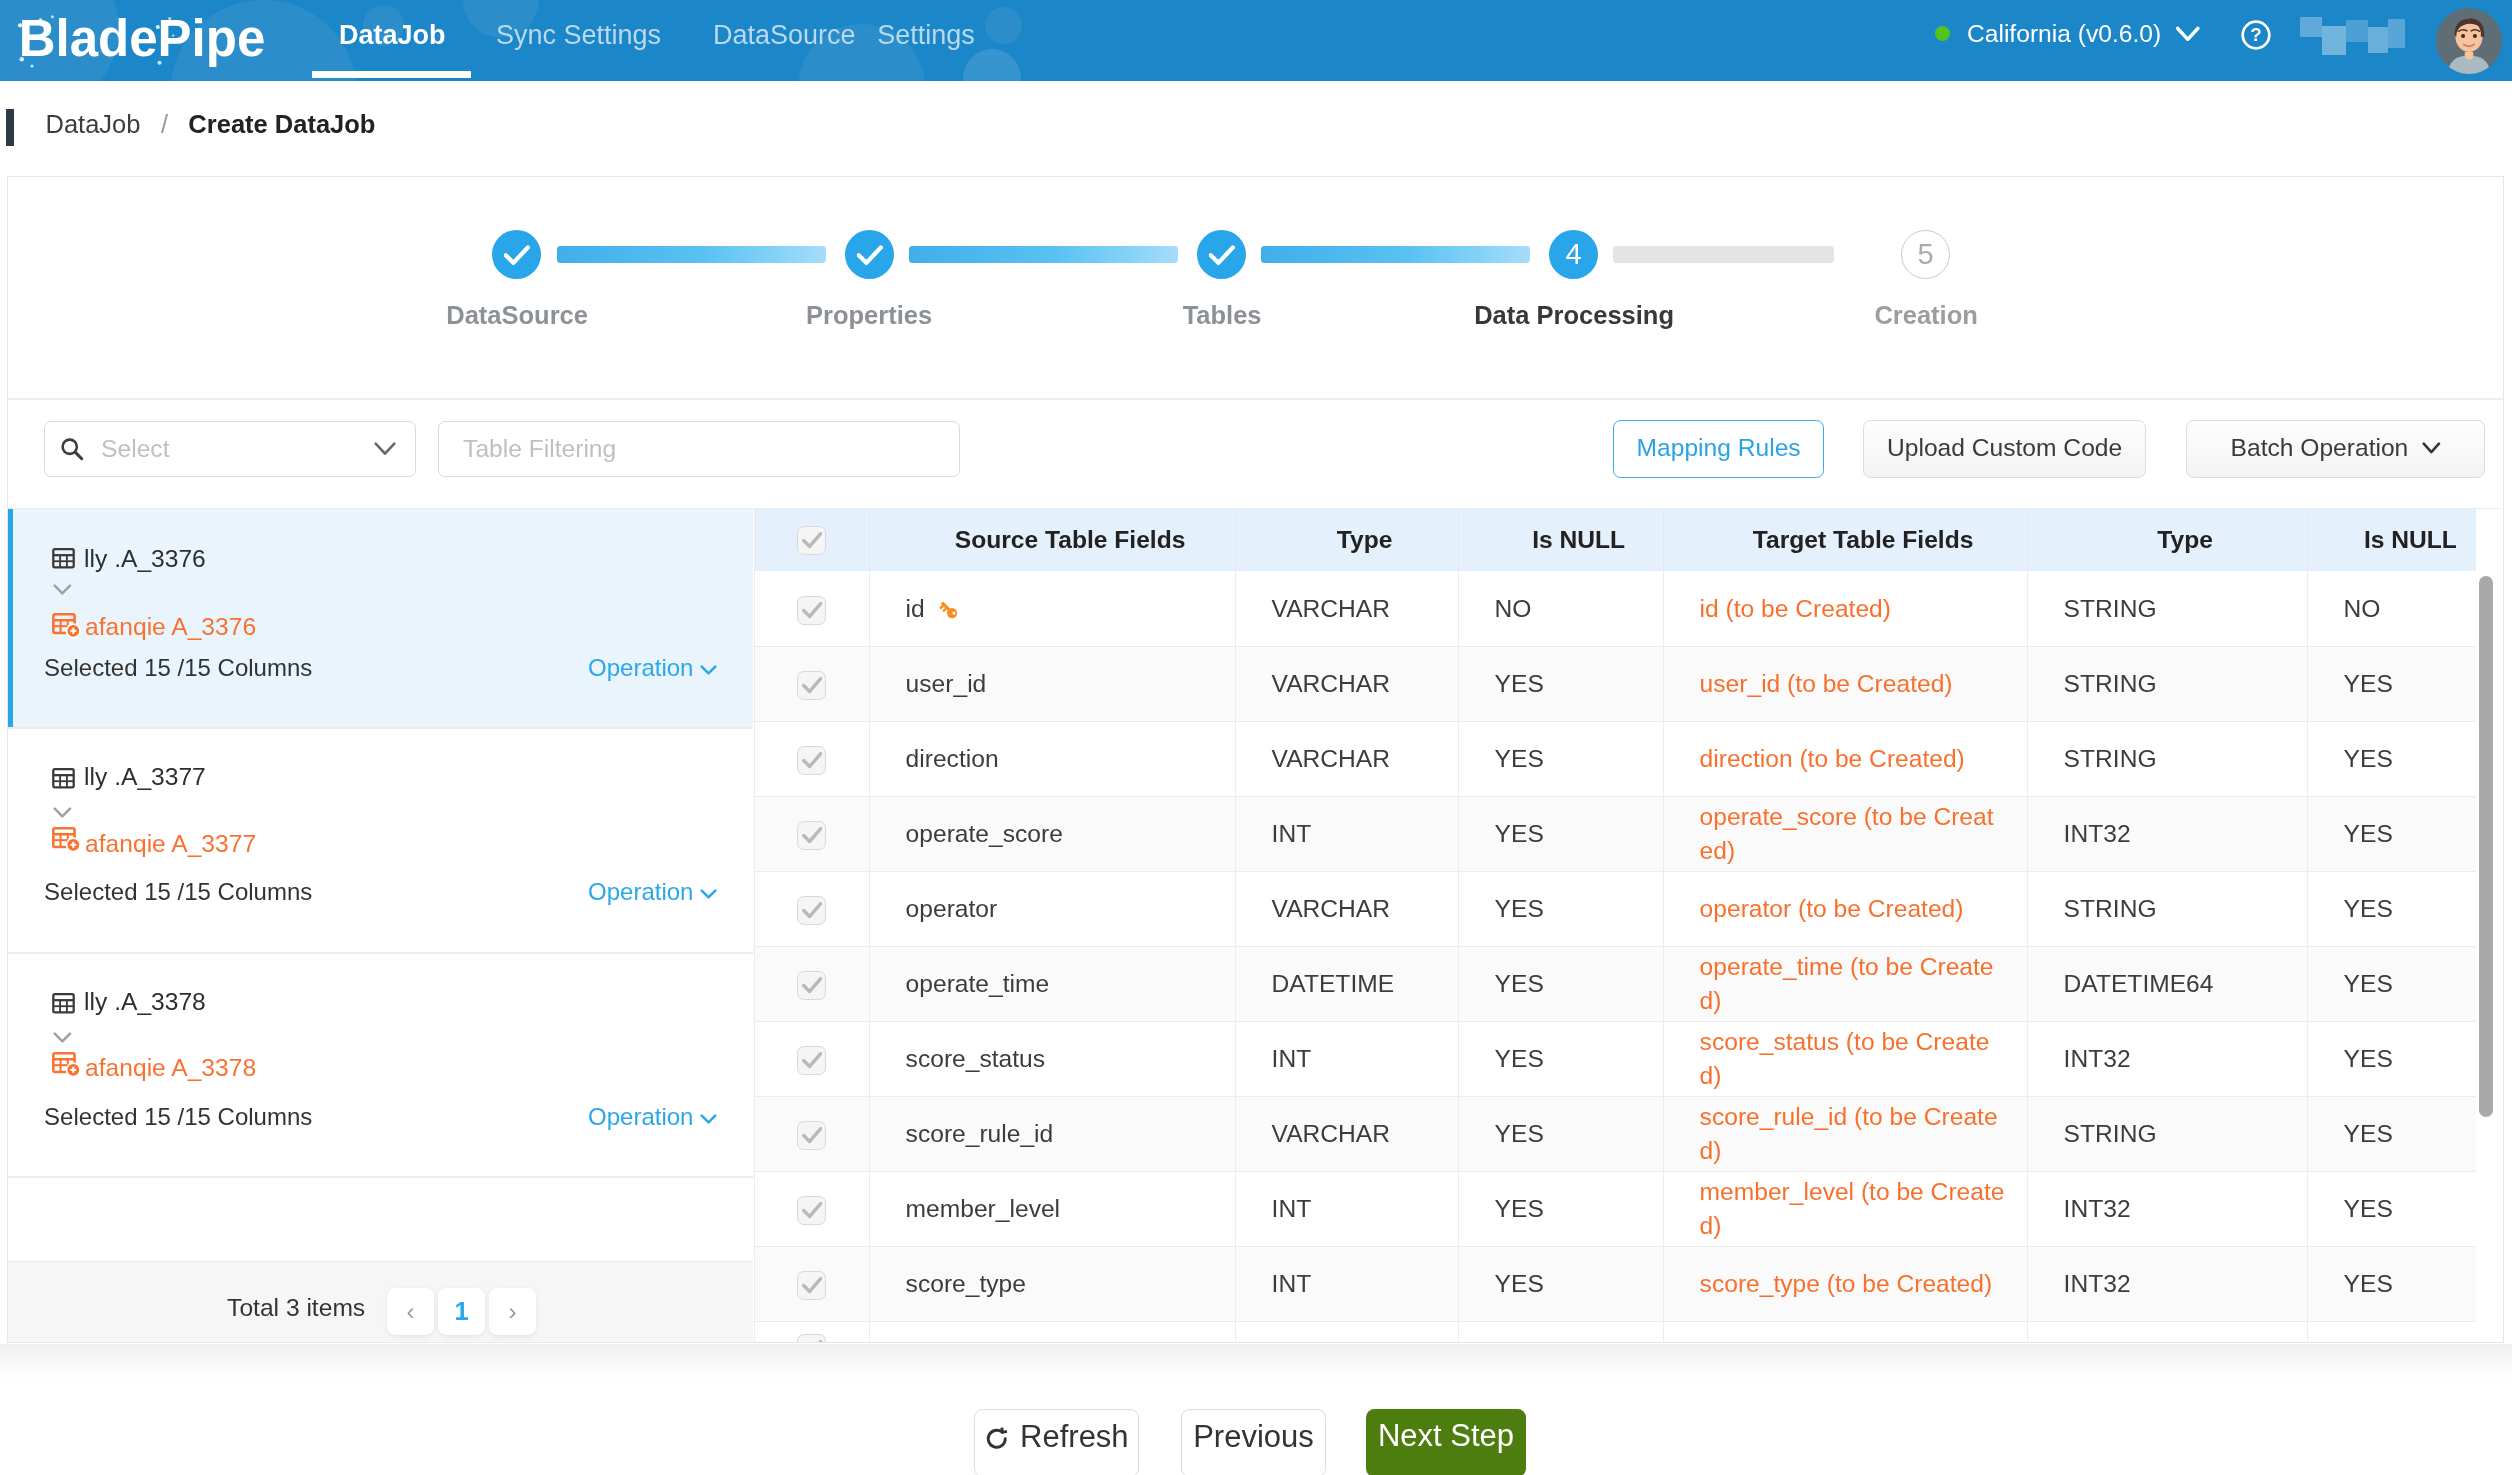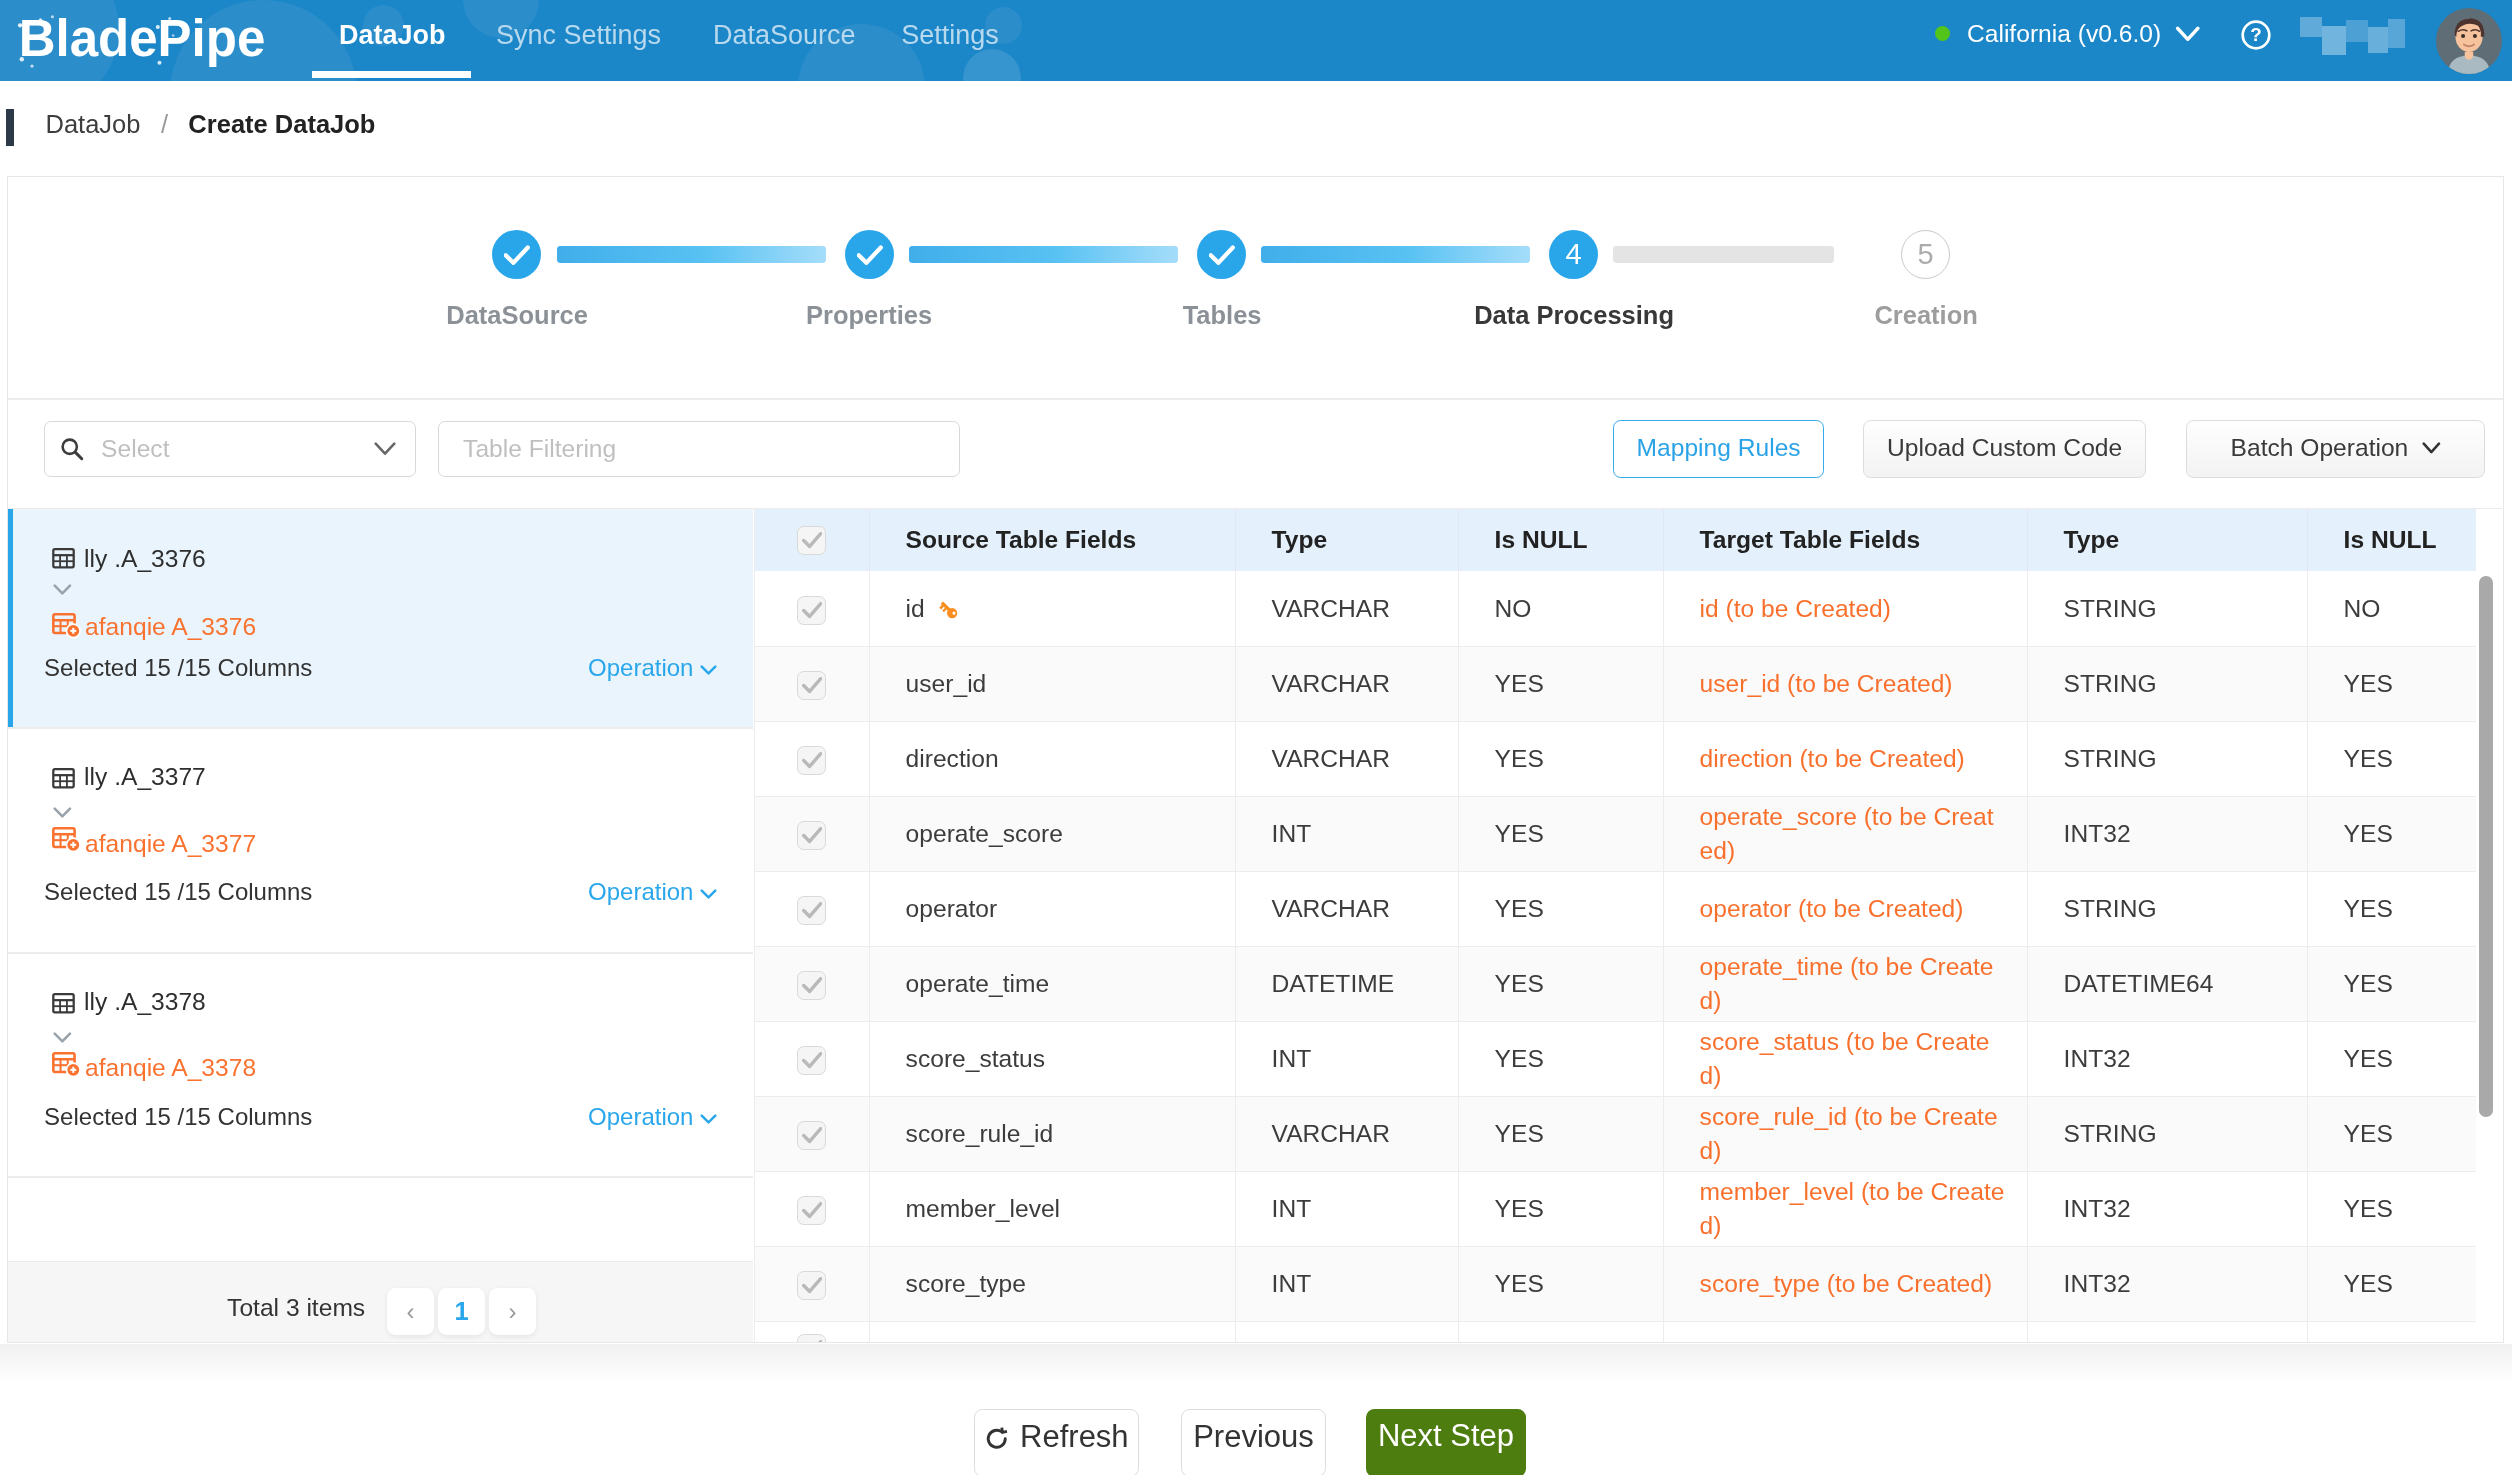--- a/index.html
+++ b/index.html
@@ -54,21 +54,21 @@
 .litem .oper { position:absolute; right:36px; font-size:24px; color:#2aa7ea; }
 .lsep { position:absolute; left:0; width:747px; height:1.7px; background:#ececec; }
 #lpage { position:absolute; left:0; top:752px; width:747px; height:82px; background:#f6f6f7; border-top:1.7px solid #ebebeb; }
 #lpage .tot { position:absolute; left:221px; top:0; line-height:92px; font-size:24.6px; color:#333; }
 .pgbtn { position:absolute; top:25.5px; width:47px; height:47px; background:#fff; border-radius:8.5px; box-shadow:0 1.7px 5.1px rgba(0,0,0,0.07); text-align:center; line-height:47px; font-size:24px; color:#999; }
 .pgbtn.cur { color:#2aa7ea; font-weight:bold; font-size:25.5px; }
 
 
 #mtable { position:absolute; left:749px; top:333px; width:1721px; border-top:1.7px solid #ececec; }
 table { border-collapse:collapse; table-layout:fixed; width:1721px; }
-th { background:#e4f1fc; font-size:24.6px; font-weight:bold; color:#222; height:62px; text-align:left; padding:0 0 0 36px; border-right:1.7px solid #e2e9f0; }
+th { background:#e4f1fc; font-size:24.6px; font-weight:bold; color:#222; height:62px; text-align:center; padding:0 0 0 36px; border-right:1.7px solid #e2e9f0; }
 td { height:75px; font-size:24.6px; color:#3c3c3c; text-align:left; padding:0 25.5px 0 36px; border-right:1.7px solid #ececec; border-bottom:1.7px solid #ececec; line-height:34px; }
 tr.z td { background:#fafafa; }
 td.org, td.org span { color:#f9702d; white-space:nowrap; }
 th.cb, td.cb { padding:0; text-align:center; }
 .cbx { display:inline-block; width:29px; height:29px; background:#f5f5f5; border:1.7px solid #d9d9d9; border-radius:6.8px; vertical-align:middle; position:relative; }
 .cbx svg { position:absolute; left:3.4px; top:5.1px; }
 
 
 #sgutter { position:absolute; left:2470px; top:333px; width:25.5px; height:834px; background:#fff; border-top:1.7px solid #ececec; }
 #sthumb { position:absolute; left:2473px; top:401px; width:13.6px; height:541px; background:#a9a9a9; border-radius:6.8px; }
@@ -103,21 +103,21 @@
       <circle cx="44" cy="8" r="1.8" opacity=".7"></circle>
     <circle cx="168" cy="20" r="2.4" opacity=".85"></circle>
       <circle cx="176" cy="44" r="2" opacity=".8"></circle>
       <circle cx="170" cy="62" r="2.4" opacity=".8"></circle>
     <circle cx="182" cy="10" r="1.8" opacity=".7"></circle>
       <circle cx="186" cy="30" r="1.6" opacity=".6"></circle>
   </svg>
   <div class="navitem active" style="left:339px;width:105px;">DataJob</div>
   <div class="navitem" style="left:496px;width:165px;">Sync Settings</div>
   <div class="navitem" style="left:713px;width:140px;">DataSource</div>
-  <div class="navitem" style="left:900px;width:100px;">Settings</div>
+  <div class="navitem" style="left:876px;width:100px;">Settings</div>
   <div class="navR" style="left:1935px;top:26px;width:15.3px;height:15.3px;border-radius:50%;background:#52c41a;"></div>
   <div class="navR" style="left:1967px;top:20.4px;font-size:24.6px;">California (v0.6.0)</div>
   <svg class="navR" style="left:2175px;top:24px;" width="25.5" height="20.4" viewBox="0 0 30 24">
       <polyline points="3,5 15,18 27,5" fill="none" stroke="#fff" stroke-width="4" stroke-linecap="round" stroke-linejoin="round"></polyline>
     </svg>
   <svg class="navR" style="left:2241px;top:19.5px;" width="30" height="30" viewBox="0 0 35 35">
       <circle cx="17.5" cy="17.5" r="15.5" fill="none" stroke="#fff" stroke-width="3.2"></circle>
       <text x="17.5" y="24.5" font-size="22" font-weight="bold" fill="#fff" text-anchor="middle" font-family="Liberation Sans">?</text>
     </svg>
   <div class="navR" style="left:2300px;top:17px;width:105px;height:39px;">

